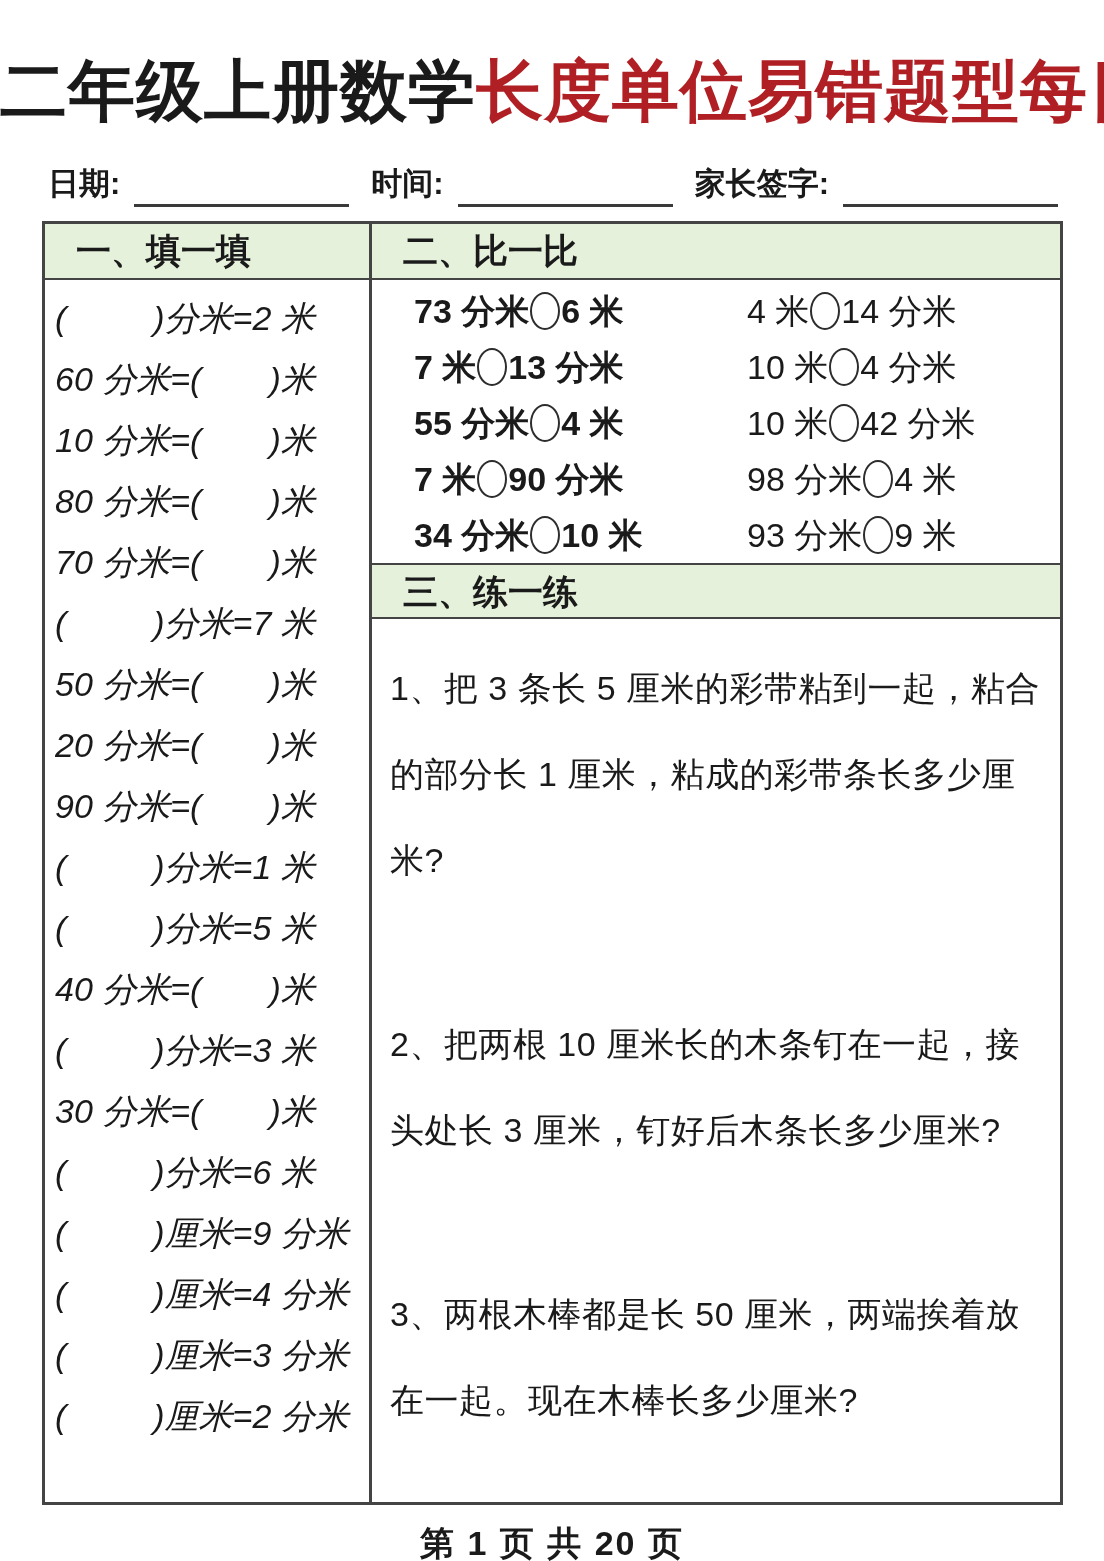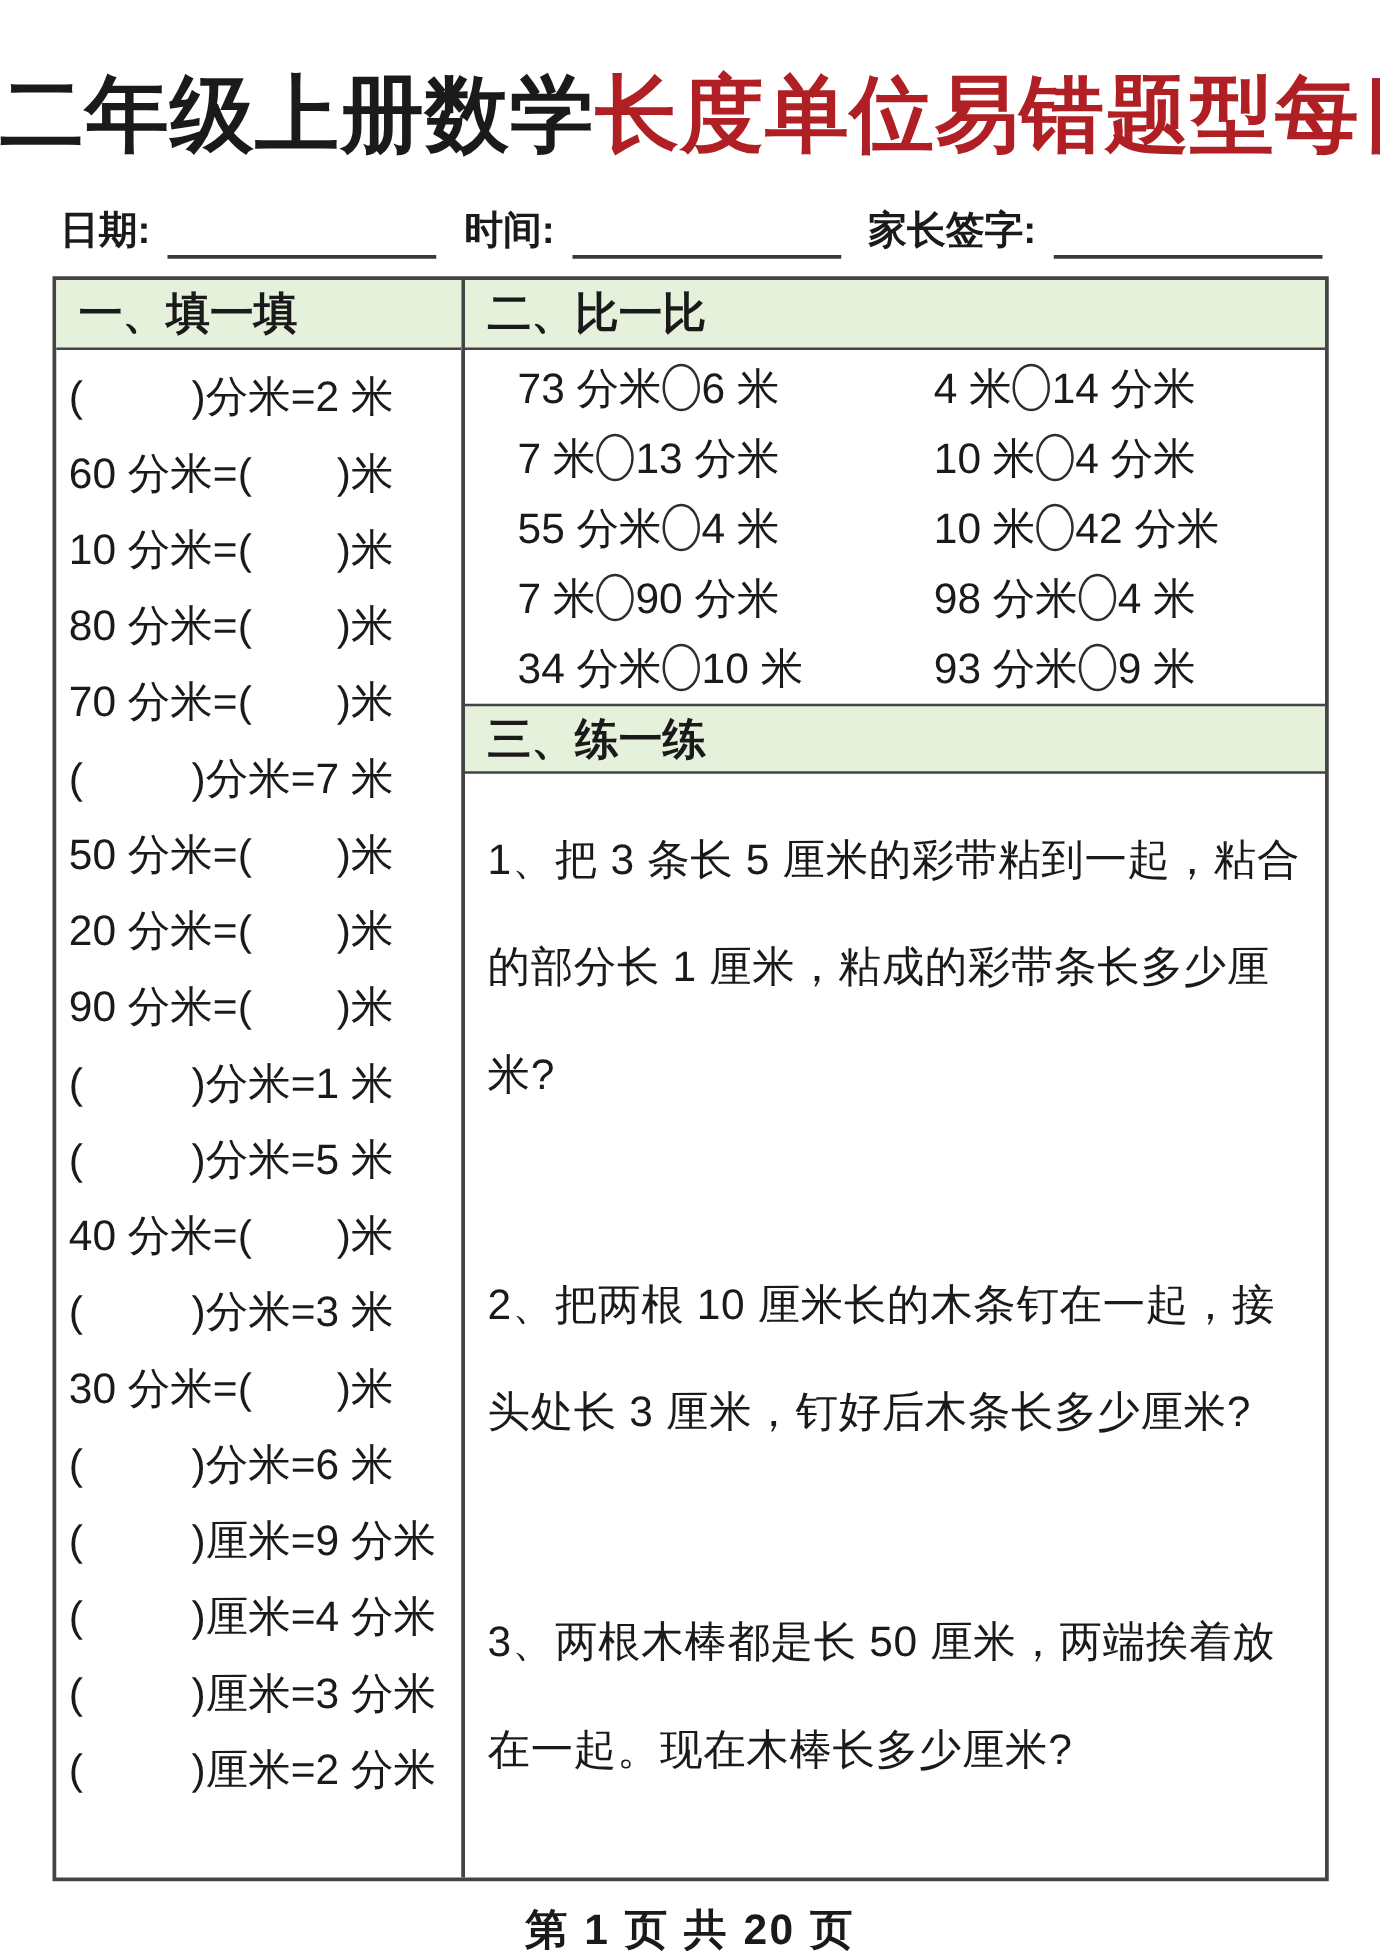--- a/index.html
+++ b/index.html
@@ -64,44 +64,45 @@
     flex-direction: column;
   }
   .sec-header {
     flex: none;
     height: 56px;
     line-height: 54px;
     background: var(--header-bg);
     border-bottom: 2.5px solid var(--border);
     font-size: 35px;
     font-weight: 700;
-    padding-left: 18px;
+    padding-left: 31px;
     white-space: nowrap;
     overflow: hidden;
   }
   .sec-header-mid { border-top: 2.5px solid var(--border); }
   .fill-list {
     padding: 8px 0 0 10px;
     font-size: 34px;
   }
   .fill-item {
     height: 61px;
     line-height: 61px;
     white-space: pre;
     overflow: hidden;
+    font-style: italic;
   }
   .cmp-list { padding-top: 3px; height: 287px; }
   .cmp-row {
     display: flex;
     height: 56px;
     line-height: 56px;
     font-size: 34px;
     white-space: nowrap;
   }
-  .cmp-a { width: 375px; padding-left: 42px; }
+  .cmp-a { width: 375px; padding-left: 42px; font-weight: bold; }
   .cmp-b { flex: 1; }
   .circle {
     display: inline-block;
     width: 30px;
     height: 38px;
     border: 2.5px solid #2d2d2d;
     border-radius: 50%;
     vertical-align: middle;
     margin: -6px 1px 0 1px;
     background: transparent;

